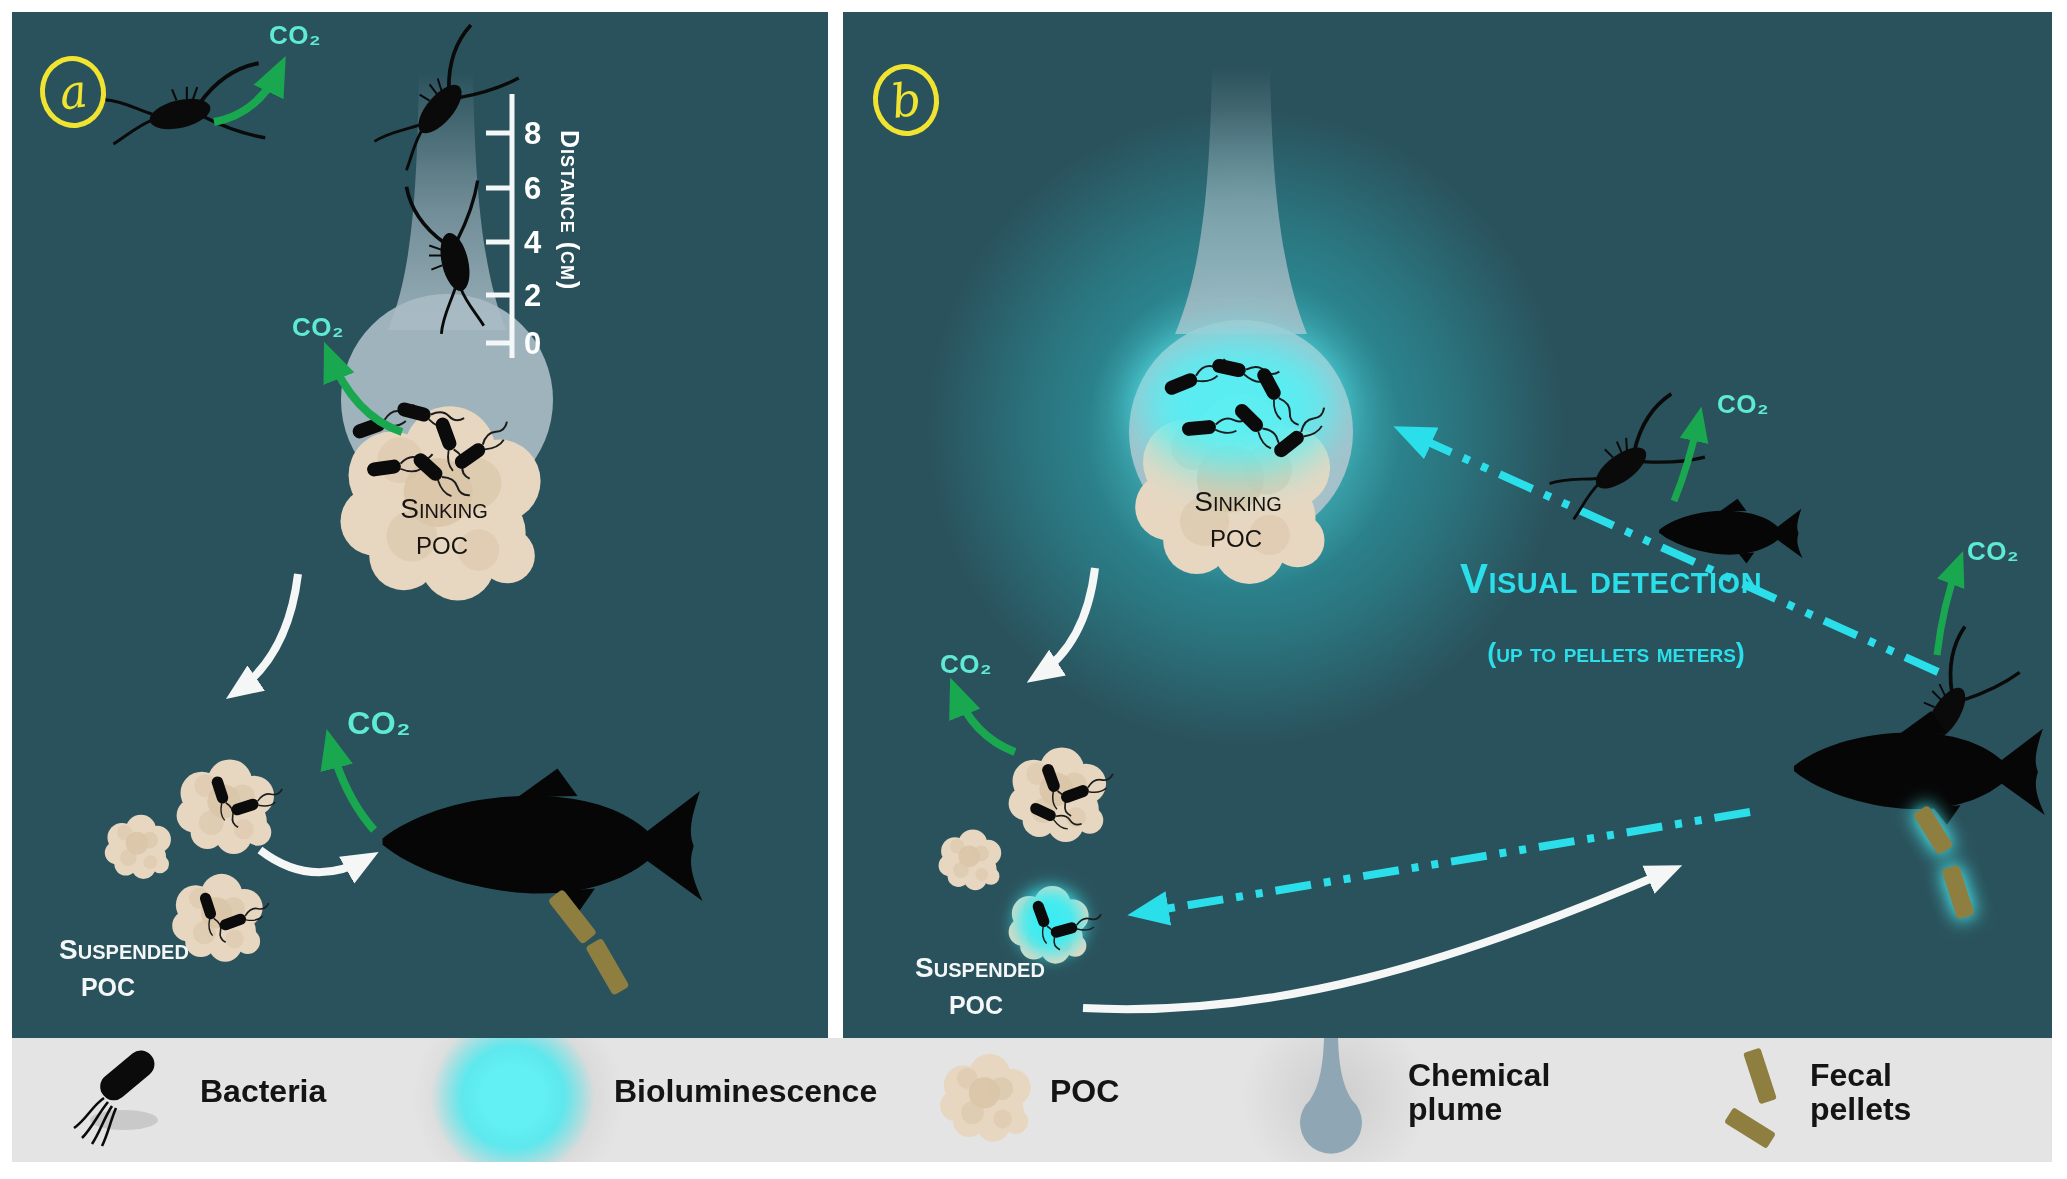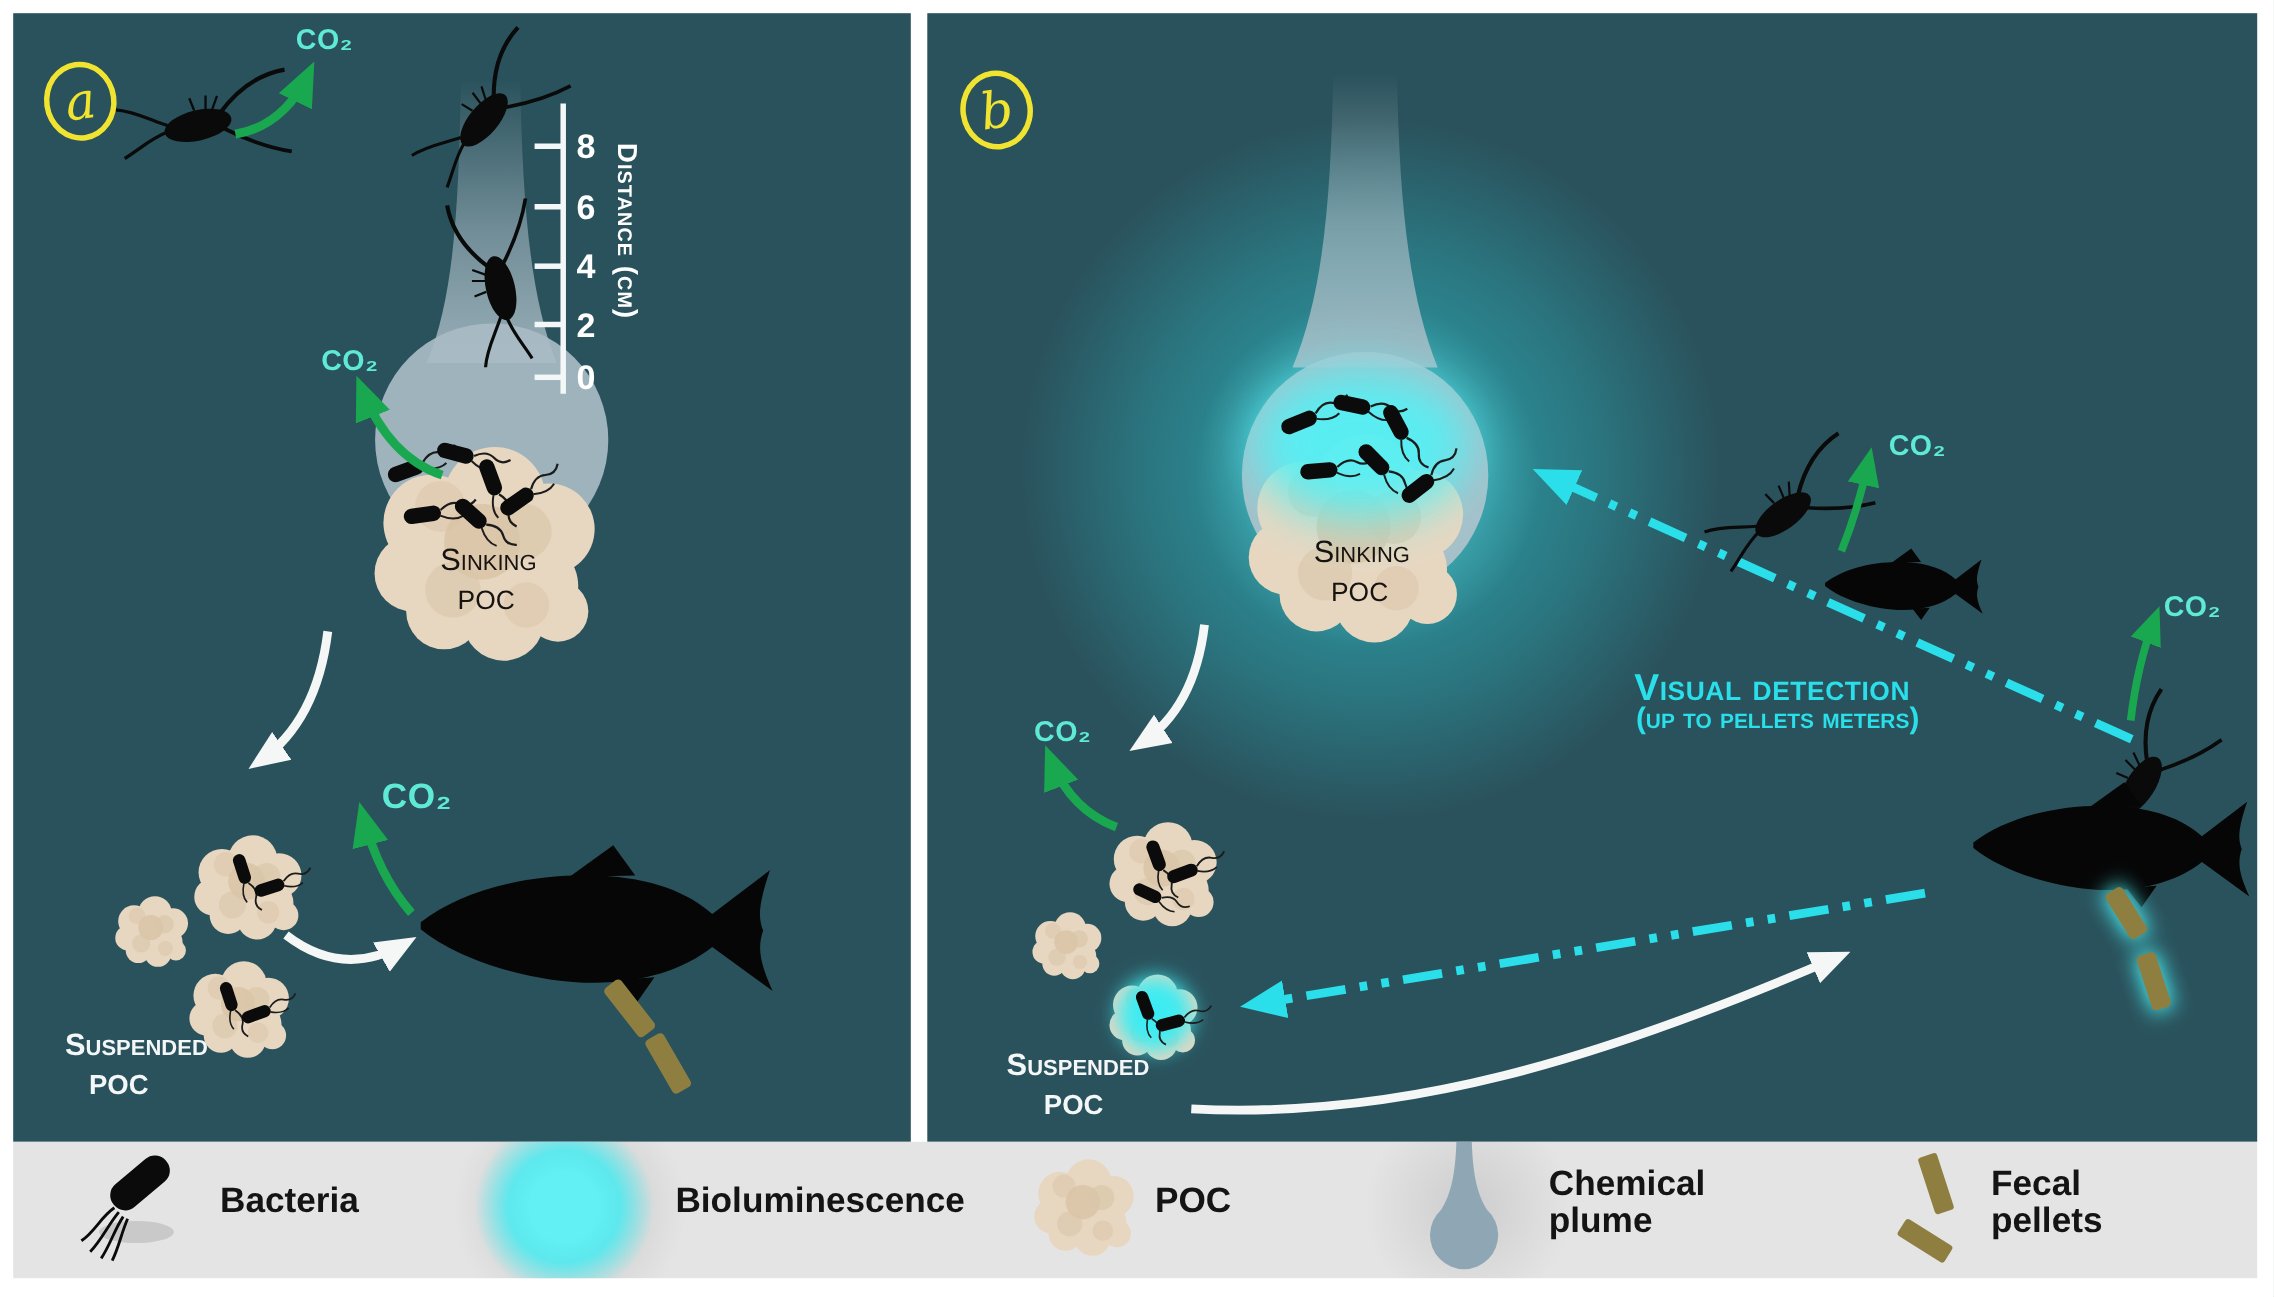--- a/index.html
+++ b/index.html
@@ -247,21 +247,21 @@
         <span>b</span>
       </div>
 
     <div class="txt dark sc" style="left:395px;top:490px;font-size:28px;">Sinking</div>
     <div class="txt dark sc" style="left:393px;top:527px;font-size:24px;">POC</div>
 
     <div class="txt co2" style="left:123px;top:653px;">CO₂</div>
     <div class="txt co2" style="left:900px;top:393px;">CO₂</div>
     <div class="txt co2" style="left:1150px;top:540px;">CO₂</div>
 
-    <div class="txt cyan sc" style="left:768px;top:614px;font-size:34px;letter-spacing:.5px;">Visual detection</div>
+    <div class="txt cyan sc" style="left:768px;top:567px;font-size:42px;letter-spacing:.5px;">Visual detection</div>
     <div class="txt cyan sc" style="left:773px;top:641px;font-size:27px;">(up to pellets meters)</div>
 
     <div class="txt light sc" style="left:137px;top:956px;font-size:28px;">Suspended</div>
     <div class="txt light sc" style="left:133px;top:993px;font-size:25px;">POC</div>
   </div>
 
   <div id="legend">
     <div class="leg-shadow" style="left:396px;top:-50px;width:220px;height:220px;background:radial-gradient(circle,rgba(140,140,140,.38),rgba(140,140,140,0) 68%);"></div>
     <div class="leg-shadow" style="left:1228px;top:-40px;width:190px;height:200px;background:radial-gradient(circle,rgba(150,150,150,.3),rgba(150,150,150,0) 68%);"></div>
 

